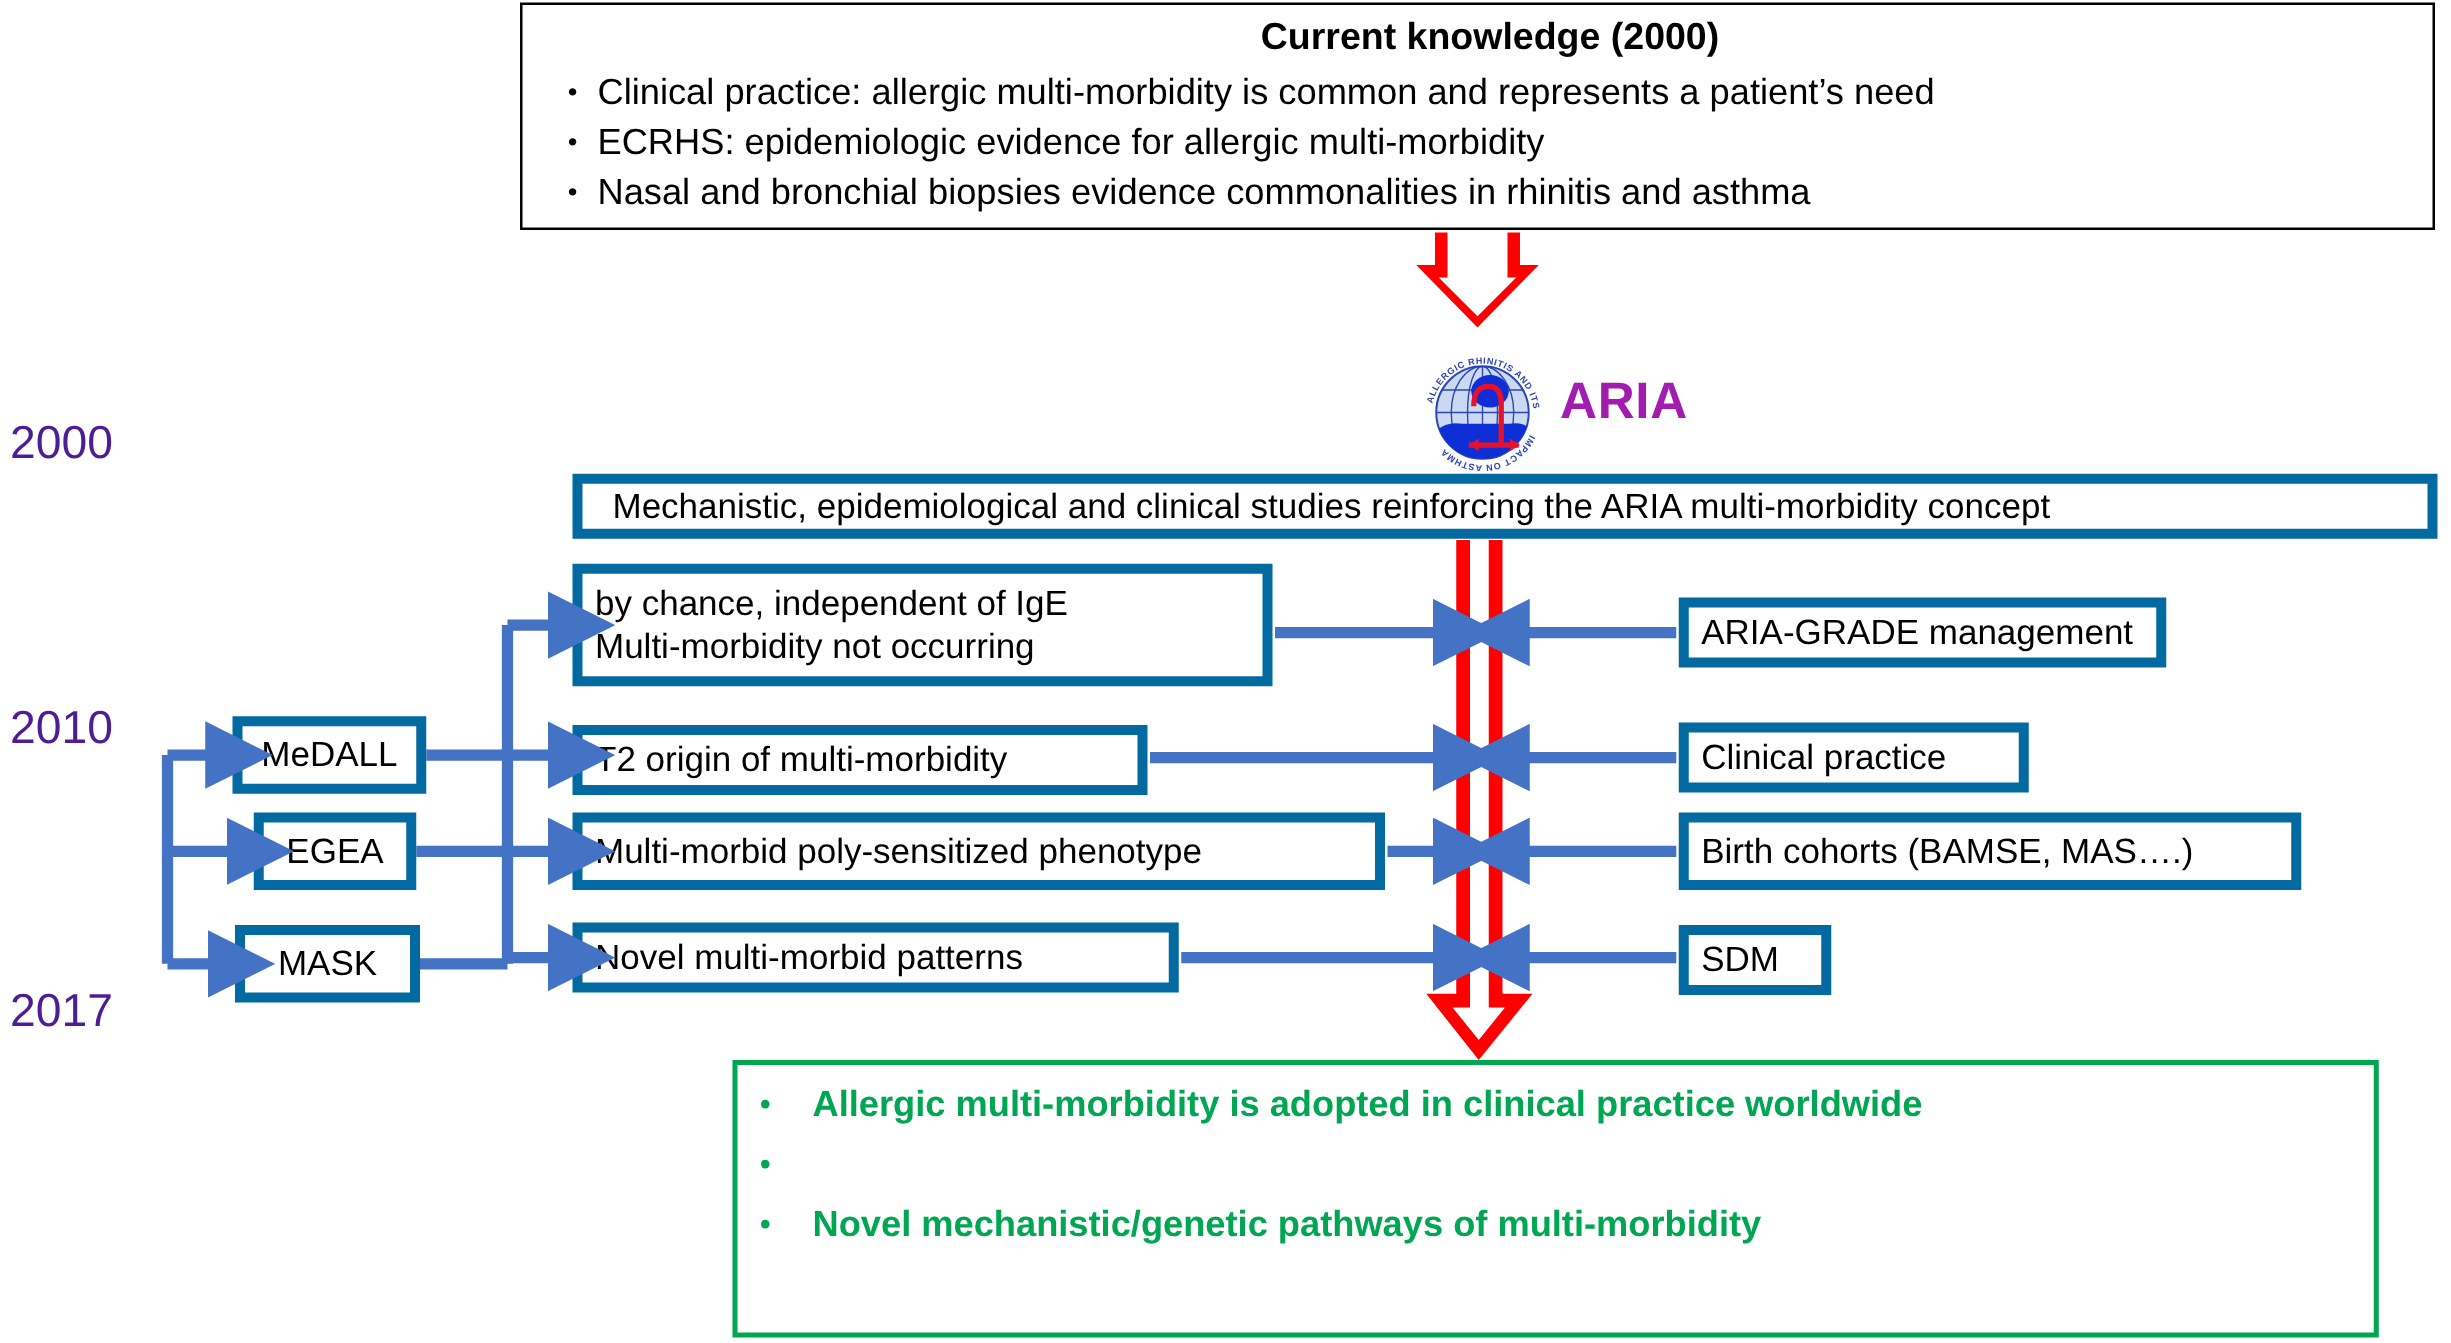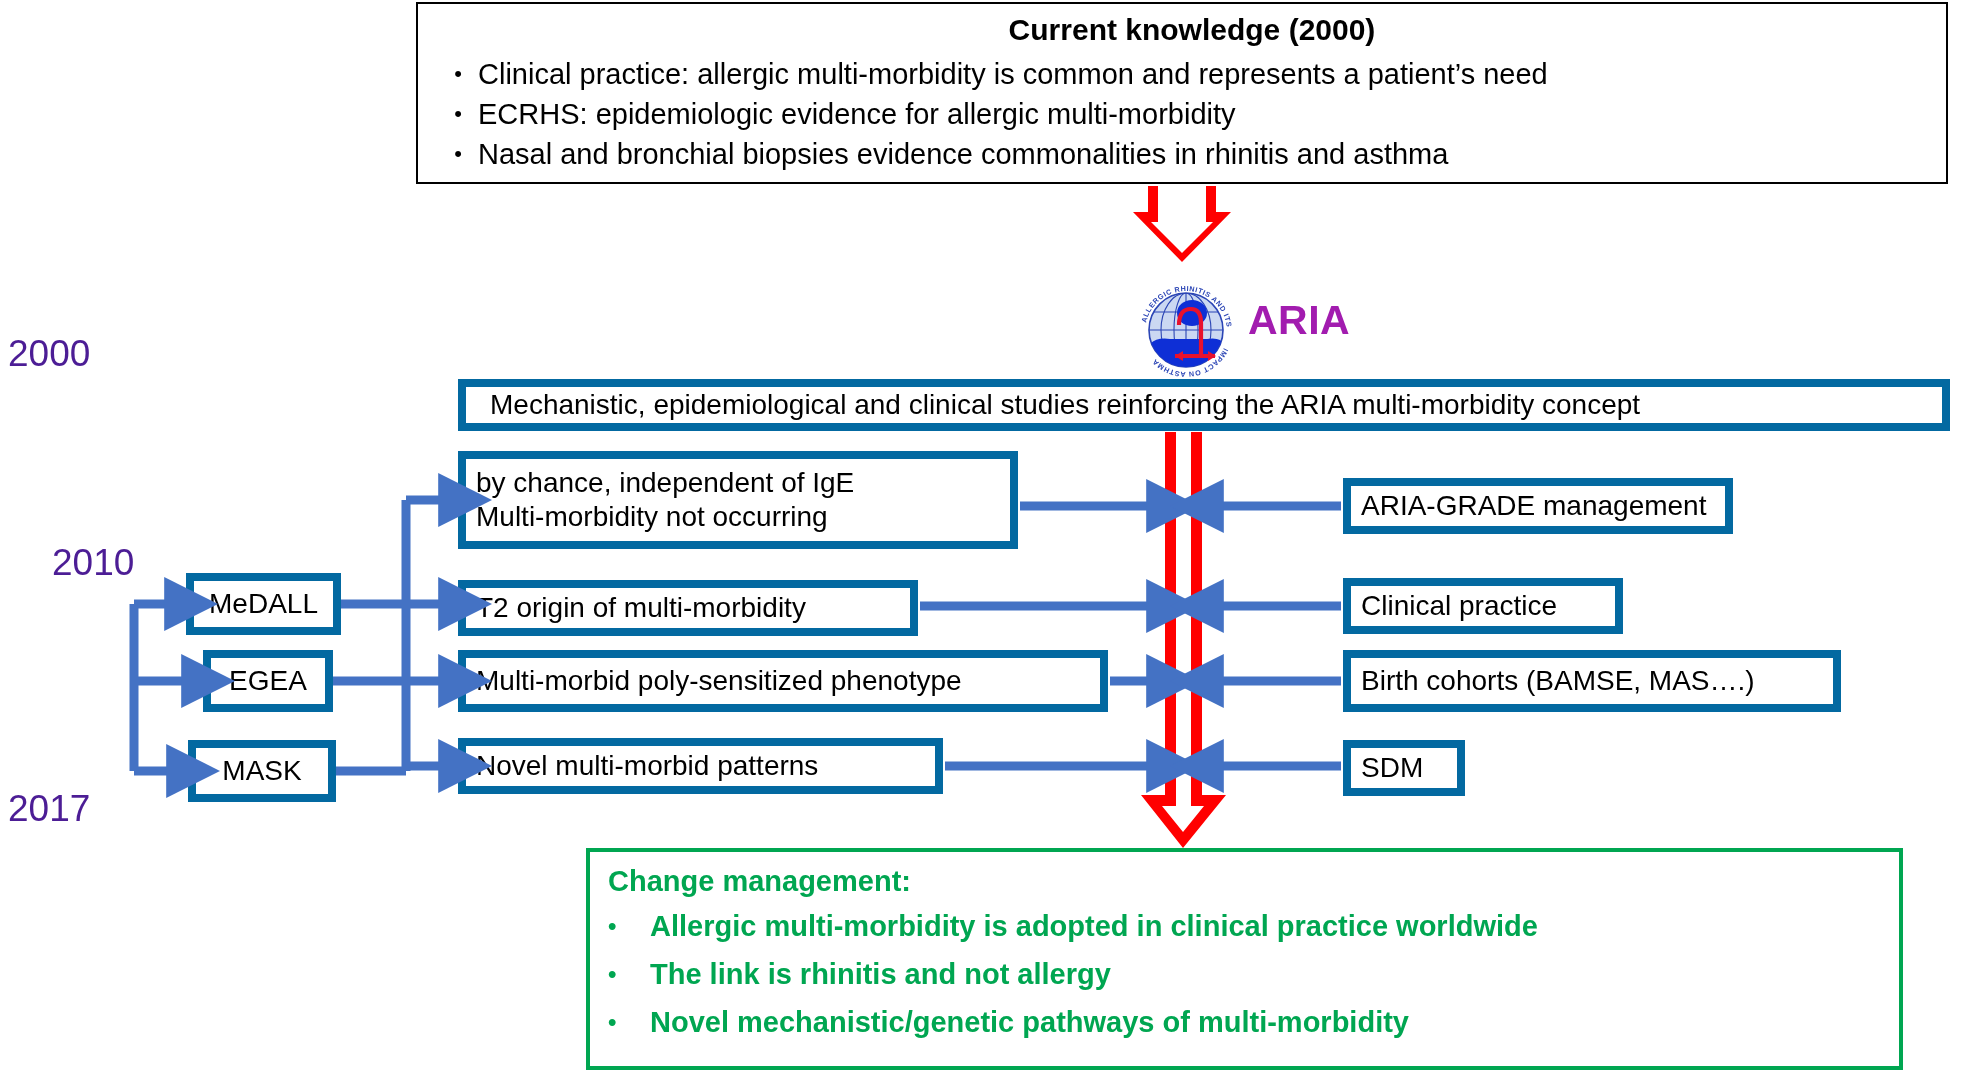--- a/index.html
+++ b/index.html
@@ -167,21 +167,21 @@
         <span class="btxt">ECRHS: epidemiologic evidence for allergic multi-morbidity</span>
       </div>
       <div class="top-bullet">
         <span class="bdot">•</span>
         <span class="btxt">Nasal and bronchial biopsies evidence commonalities in rhinitis and asthma</span>
       </div>
     </div>
   </div>
 
   <div class="year" style="left:8px; top:335px;">2000</div>
-  <div class="year" style="left:8px; top:544px;margin-left:44px;">2010</div>
+  <div class="year" style="left:8px; top:563px;">2010</div>
   <div class="year" style="left:8px; top:790px;">2017</div>
 
   <div id="aria-logo-wrap">
     <svg width="98" height="96" viewBox="0 0 98 96">
       <defs>
         <clipPath id="globeclip">
             <circle cx="49" cy="49" r="37"></circle>
           </clipPath>
         <path id="arcTop" d="M 8,51 A 41,41 0 0 1 90,51"></path>
         <path id="arcBot" d="M 91,49 A 42,42 0 0 1 7,49"></path>
@@ -258,28 +258,26 @@
     <span>Clinical practice</span>
   </div>
   <div id="box-r3" class="box flowbox">
     <span>Birth cohorts (BAMSE, MAS….)</span>
   </div>
   <div id="box-r4" class="box flowbox">
     <span>SDM</span>
   </div>
 
   <div id="green-box">
-    <div id="green-title">Change management:</div>
     <div class="green-bullet">
       <span class="bdot">•</span>
       <span>Allergic multi-morbidity is adopted in clinical practice worldwide</span>
     </div>
     <div class="green-bullet">
       <span class="bdot">•</span>
-      <span>The link is rhinitis and not allergy</span>
     </div>
     <div class="green-bullet">
       <span class="bdot">•</span>
       <span>Novel mechanistic/genetic pathways of multi-morbidity</span>
     </div>
   </div>
 
   <svg id="arrows">
     <defs>
       <marker id="bluehead" markerWidth="6" markerHeight="6" refX="0.2" refY="3" orient="auto" markerUnits="strokeWidth">

